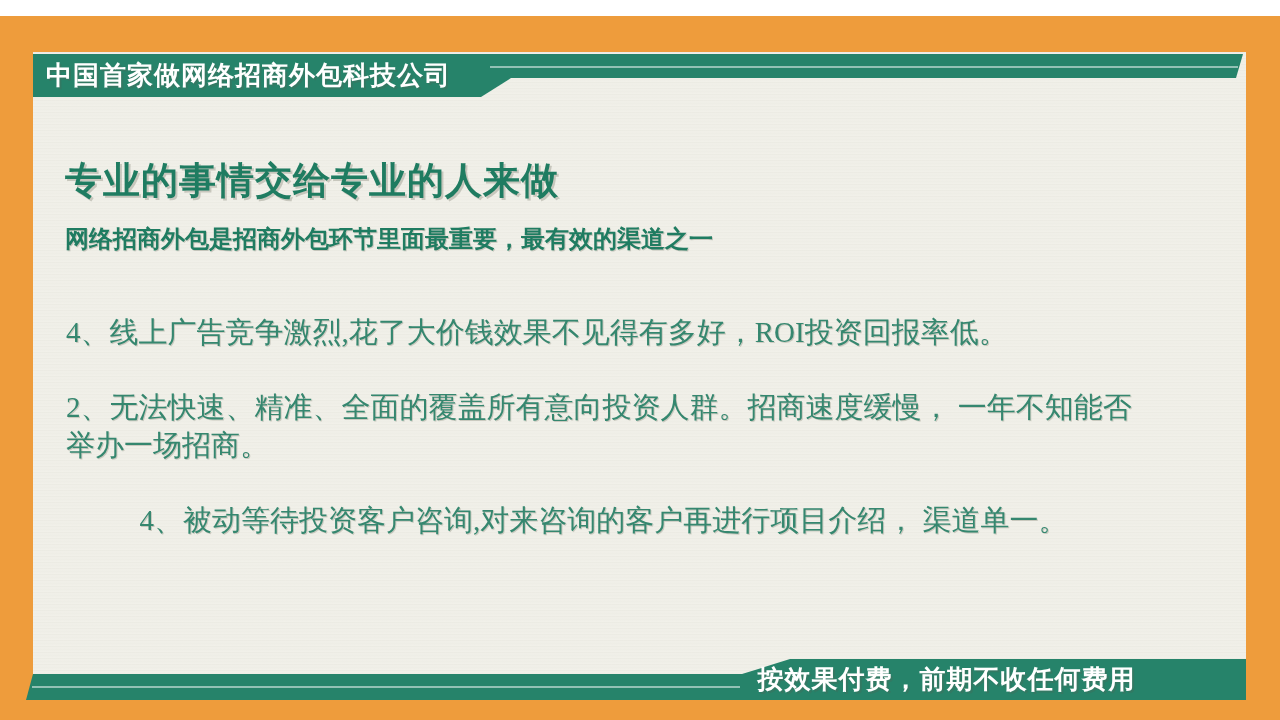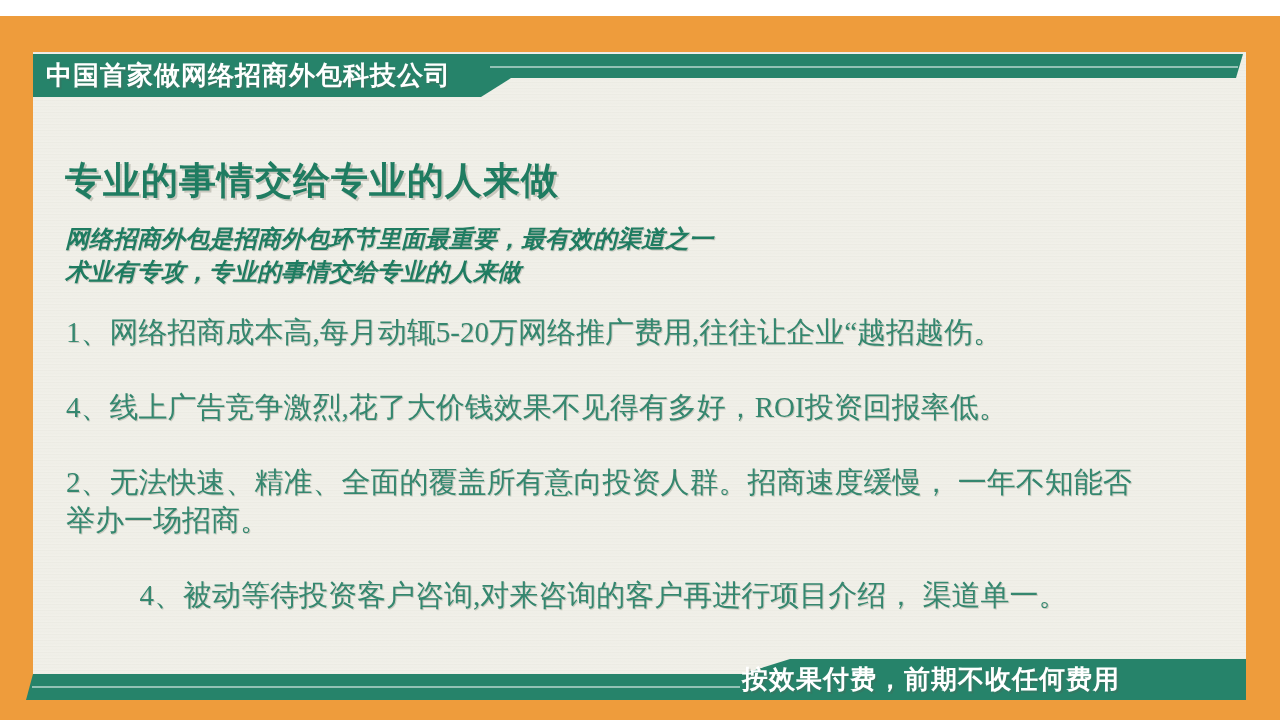--- a/index.html
+++ b/index.html
@@ -35,21 +35,20 @@
   .title{
     position:absolute;left:65px;top:140px;width:1100px;
     color:#1F7C61;font-size:37px;font-weight:bold;letter-spacing:1px;
     text-shadow:2px 2px 0 rgba(150,150,138,0.45);
     white-space:nowrap;
   }
   .subtitle{
     position:absolute;left:65px;top:206px;width:1120px;
     color:#1F7C61;font-size:24px;font-weight:bold;line-height:33px;
     text-shadow:1px 1px 0 rgba(150,150,138,0.45);
-    font-style:italic;
   }
   .points{
     position:absolute;left:66px;top:297px;width:1075px;
     font-family:"Liberation Serif",serif;
     color:#35876F;font-size:29px;line-height:38px;
     text-shadow:1px 1px 0 rgba(165,165,152,0.5);
   }
   .points p{margin:0 0 37px 0;}
   .points p.pt-4{margin-top:5px;text-align:center;}
   
@@ -60,46 +59,44 @@
   .ftr-tab{
     position:absolute;left:742px;top:643px;width:504px;height:41px;background:#26836A;
     clip-path:polygon(48px 0,100% 0,100% 100%,0 100%,0 15px);
   }
   .ftr-line{
     position:absolute;left:32px;top:670px;width:708px;height:2px;
     background:rgba(255,255,255,0.5);
   }
   .ftr-text{
     position:absolute;left:742px;top:643px;width:504px;height:58px;line-height:41px;
-    box-sizing:border-box;padding-right:95px;text-align:left;
+    box-sizing:border-box;padding-right:95px;text-align:center;
     color:#FFFFFF;font-size:26px;font-weight:bold;letter-spacing:1px;
     text-shadow:2px 2px 0 rgba(90,90,80,0.25);
     white-space:nowrap;
   }
 </style>
 </head>
 <body>
 
 <div class="slide">
   <div class="paper"></div>
 
   <div class="hdr-strip"></div>
   <div class="hdr-tab"></div>
   <div class="hdr-line"></div>
   <div class="hdr-text">中国首家做网络招商外包科技公司</div>
 
   <div class="title">专业的事情交给专业的人来做</div>
 
   <div class="subtitle">
     <div>网络招商外包是招商外包环节里面最重要，最有效的渠道之一</div>
-    <div>术业有专攻，专业的事情交给专业的人来做</div>
   </div>
 
   <div class="points">
-    <p class="pt-1">1、网络招商成本高,每月动辄5-20万网络推广费用,往往让企业“越招越伤。</p>
     <p class="pt-2">4、线上广告竞争激烈,花了大价钱效果不见得有多好，ROI投资回报率低。</p>
     <p class="pt-3">2、无法快速、精准、全面的覆盖所有意向投资人群。招商速度缓慢， 一年不知能否举办一场招商。</p>
     <p class="pt-4">4、被动等待投资客户咨询,对来咨询的客户再进行项目介绍， 渠道单一。</p>
   </div>
 
   <div class="ftr-strip"></div>
   <div class="ftr-tab"></div>
   <div class="ftr-line"></div>
   <div class="ftr-text">按效果付费，前期不收任何费用</div>
 </div>

